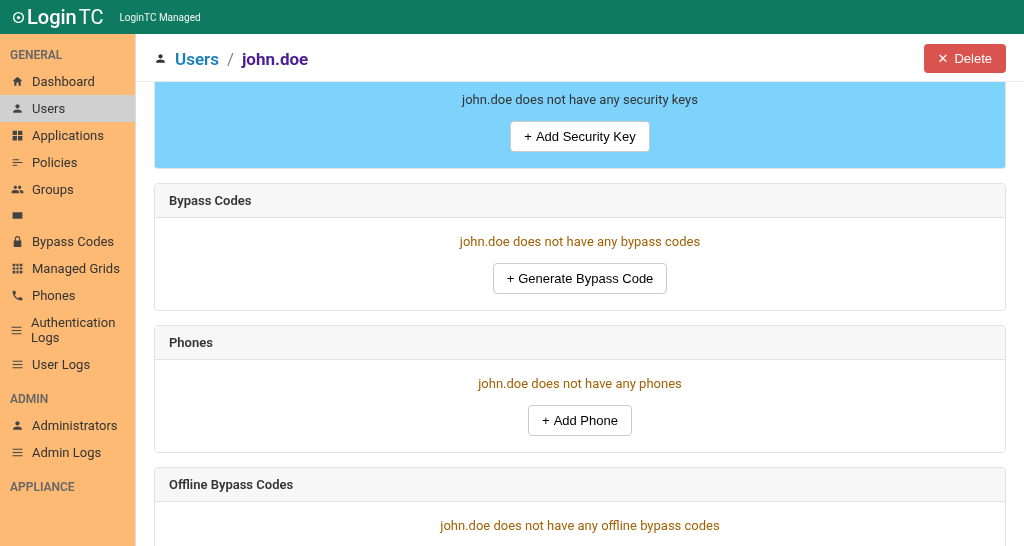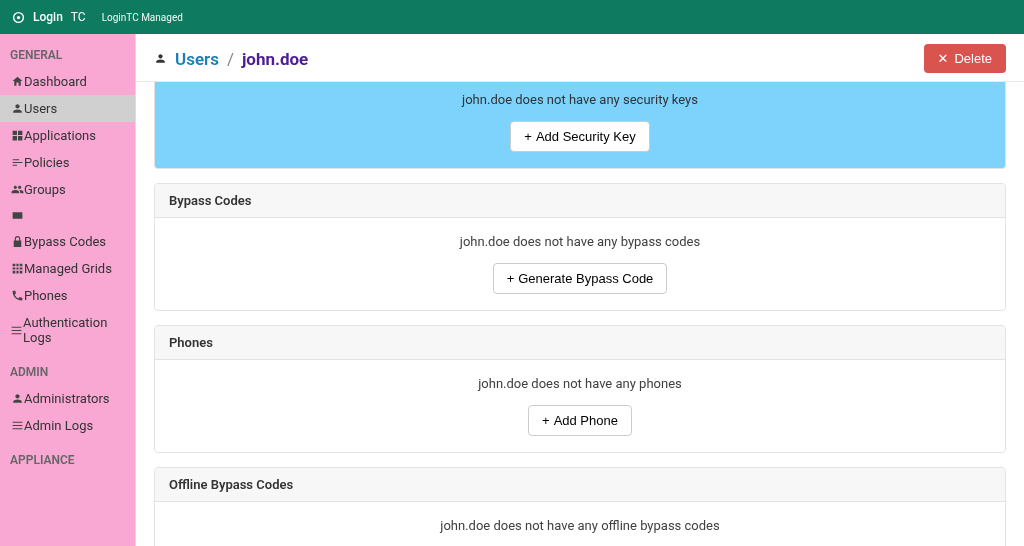--- a/index.html
+++ b/index.html
@@ -15,44 +15,45 @@
     .topbar {
       background: #0e7a5f;
       color: #fff;
       height: 34px;
       display: flex;
       align-items: center;
       padding: 0 12px;
       justify-content: space-between;
     }
     .topbar-left { display: flex; align-items: center; gap: 16px; }
-    .brand { display: flex; align-items: center; font-weight: 500; font-size: 12px; gap: 8px; }
+    .brand { display: flex; align-items: center; font-weight: 500; font-size: 20px; gap: 2px; }
     .brand-icon { display: inline-flex; }
     .brand-tc { font-weight: 400; }
     .managed-label { font-size: 10px; color: #fff; opacity: 0.95; }
     .user-menu { display: flex; align-items: center; gap: 22px; font-size: 13px; cursor: pointer; margin-top: 47px; }
     .user-menu svg { fill: #fff; }
     .caret { font-size: 10px; }
     .layout { display: flex; height: calc(546px - 34px); }
     .sidebar {
       width: 136px;
-      background: #f9a8d4;
+      background: #fdba74;
       border-right: 1px solid #ddd;
       overflow-y: auto;
       flex-shrink: 0;
     }
     .sidebar-heading {
       font-size: 12px;
       font-weight: 600;
       color: #666;
       padding: 14px 10px 6px;
     }
     .sidebar-item {
       display: flex;
       align-items: center;
+      gap: 8px;
       padding: 6px 10px;
       font-size: 13px;
       color: #333;
       cursor: pointer;
     }
     .sidebar-item.active { background: #d0d0d0; }
     .sidebar-item .nav-icon { width: 14px; display: inline-flex; justify-content: center; color: #444; }
     .main {
       flex: 1;
       display: flex;
@@ -106,21 +107,21 @@
       font-weight: 600;
       font-size: 13px;
       border-bottom: 1px solid #e3e3e3;
       border-radius: 4px 4px 0 0;
     }
     .card-body {
       padding: 16px 14px;
       text-align: center;
     }
     .card-body .empty-msg {
-      color: #404040;
+      color: #a16207;
       font-size: 13px;
       margin-bottom: 14px;
     }
     .action-btn {
       background: #fff;
       border: 1px solid #ccc;
       border-radius: 4px;
       padding: 7px 13px;
       font-size: 13px;
       cursor: pointer;
@@ -246,20 +247,28 @@
       <span>Phones</span>
     </div>
     <div class="sidebar-item">
       <span class="nav-icon">
           <svg class="ic" viewBox="0 0 24 24">
             <path d="M3 5h18v2H3zM3 11h18v2H3zM3 17h18v2H3z"></path>
           </svg>
         </span>
       <span>Authentication Logs</span>
     </div>
+    <div class="sidebar-item">
+      <span class="nav-icon">
+          <svg class="ic" viewBox="0 0 24 24">
+            <path d="M3 5h18v2H3zM3 11h18v2H3zM3 17h18v2H3z"></path>
+          </svg>
+        </span>
+      <span>User Logs</span>
+    </div>
 
     <div class="sidebar-heading">ADMIN</div>
     <div class="sidebar-item">
       <span class="nav-icon">
           <svg class="ic" viewBox="0 0 24 24">
             <path d="M12 12c2.2 0 4-1.8 4-4s-1.8-4-4-4-4 1.8-4 4 1.8 4 4 4zm0 2c-2.7 0-8 1.3-8 4v2h16v-2c0-2.7-5.3-4-8-4z"></path>
           </svg>
         </span>
       <span>Administrators</span>
     </div>

